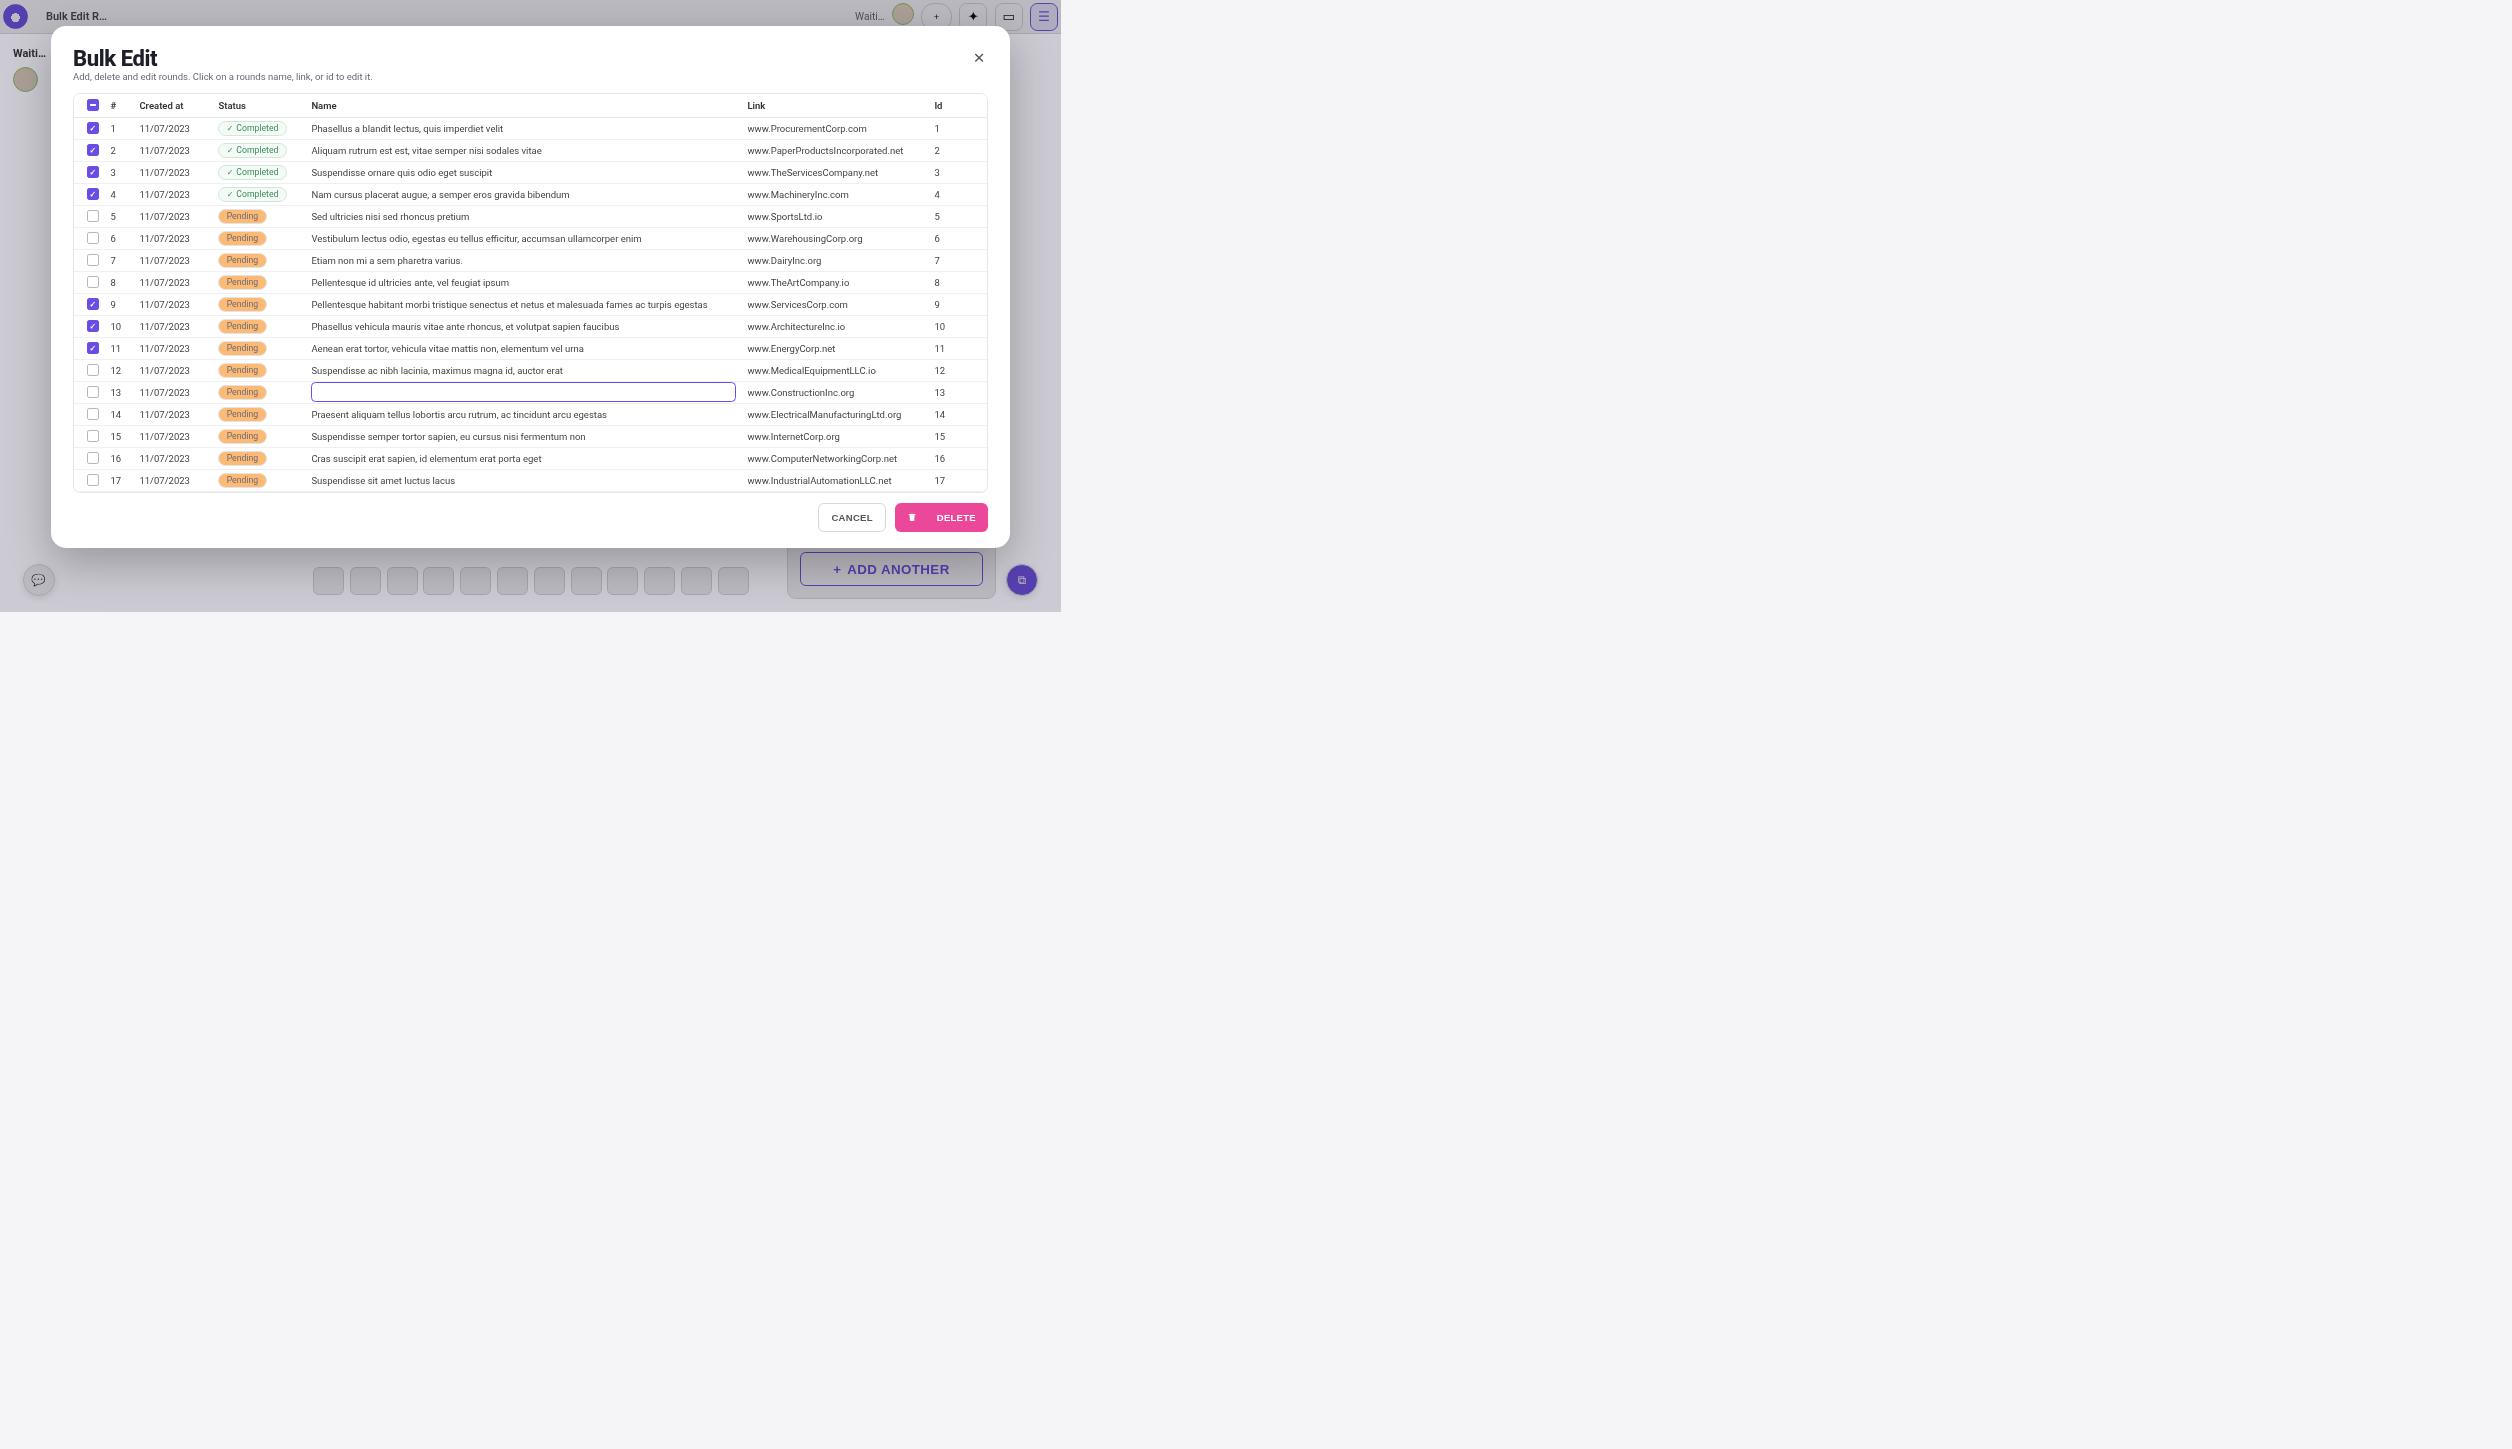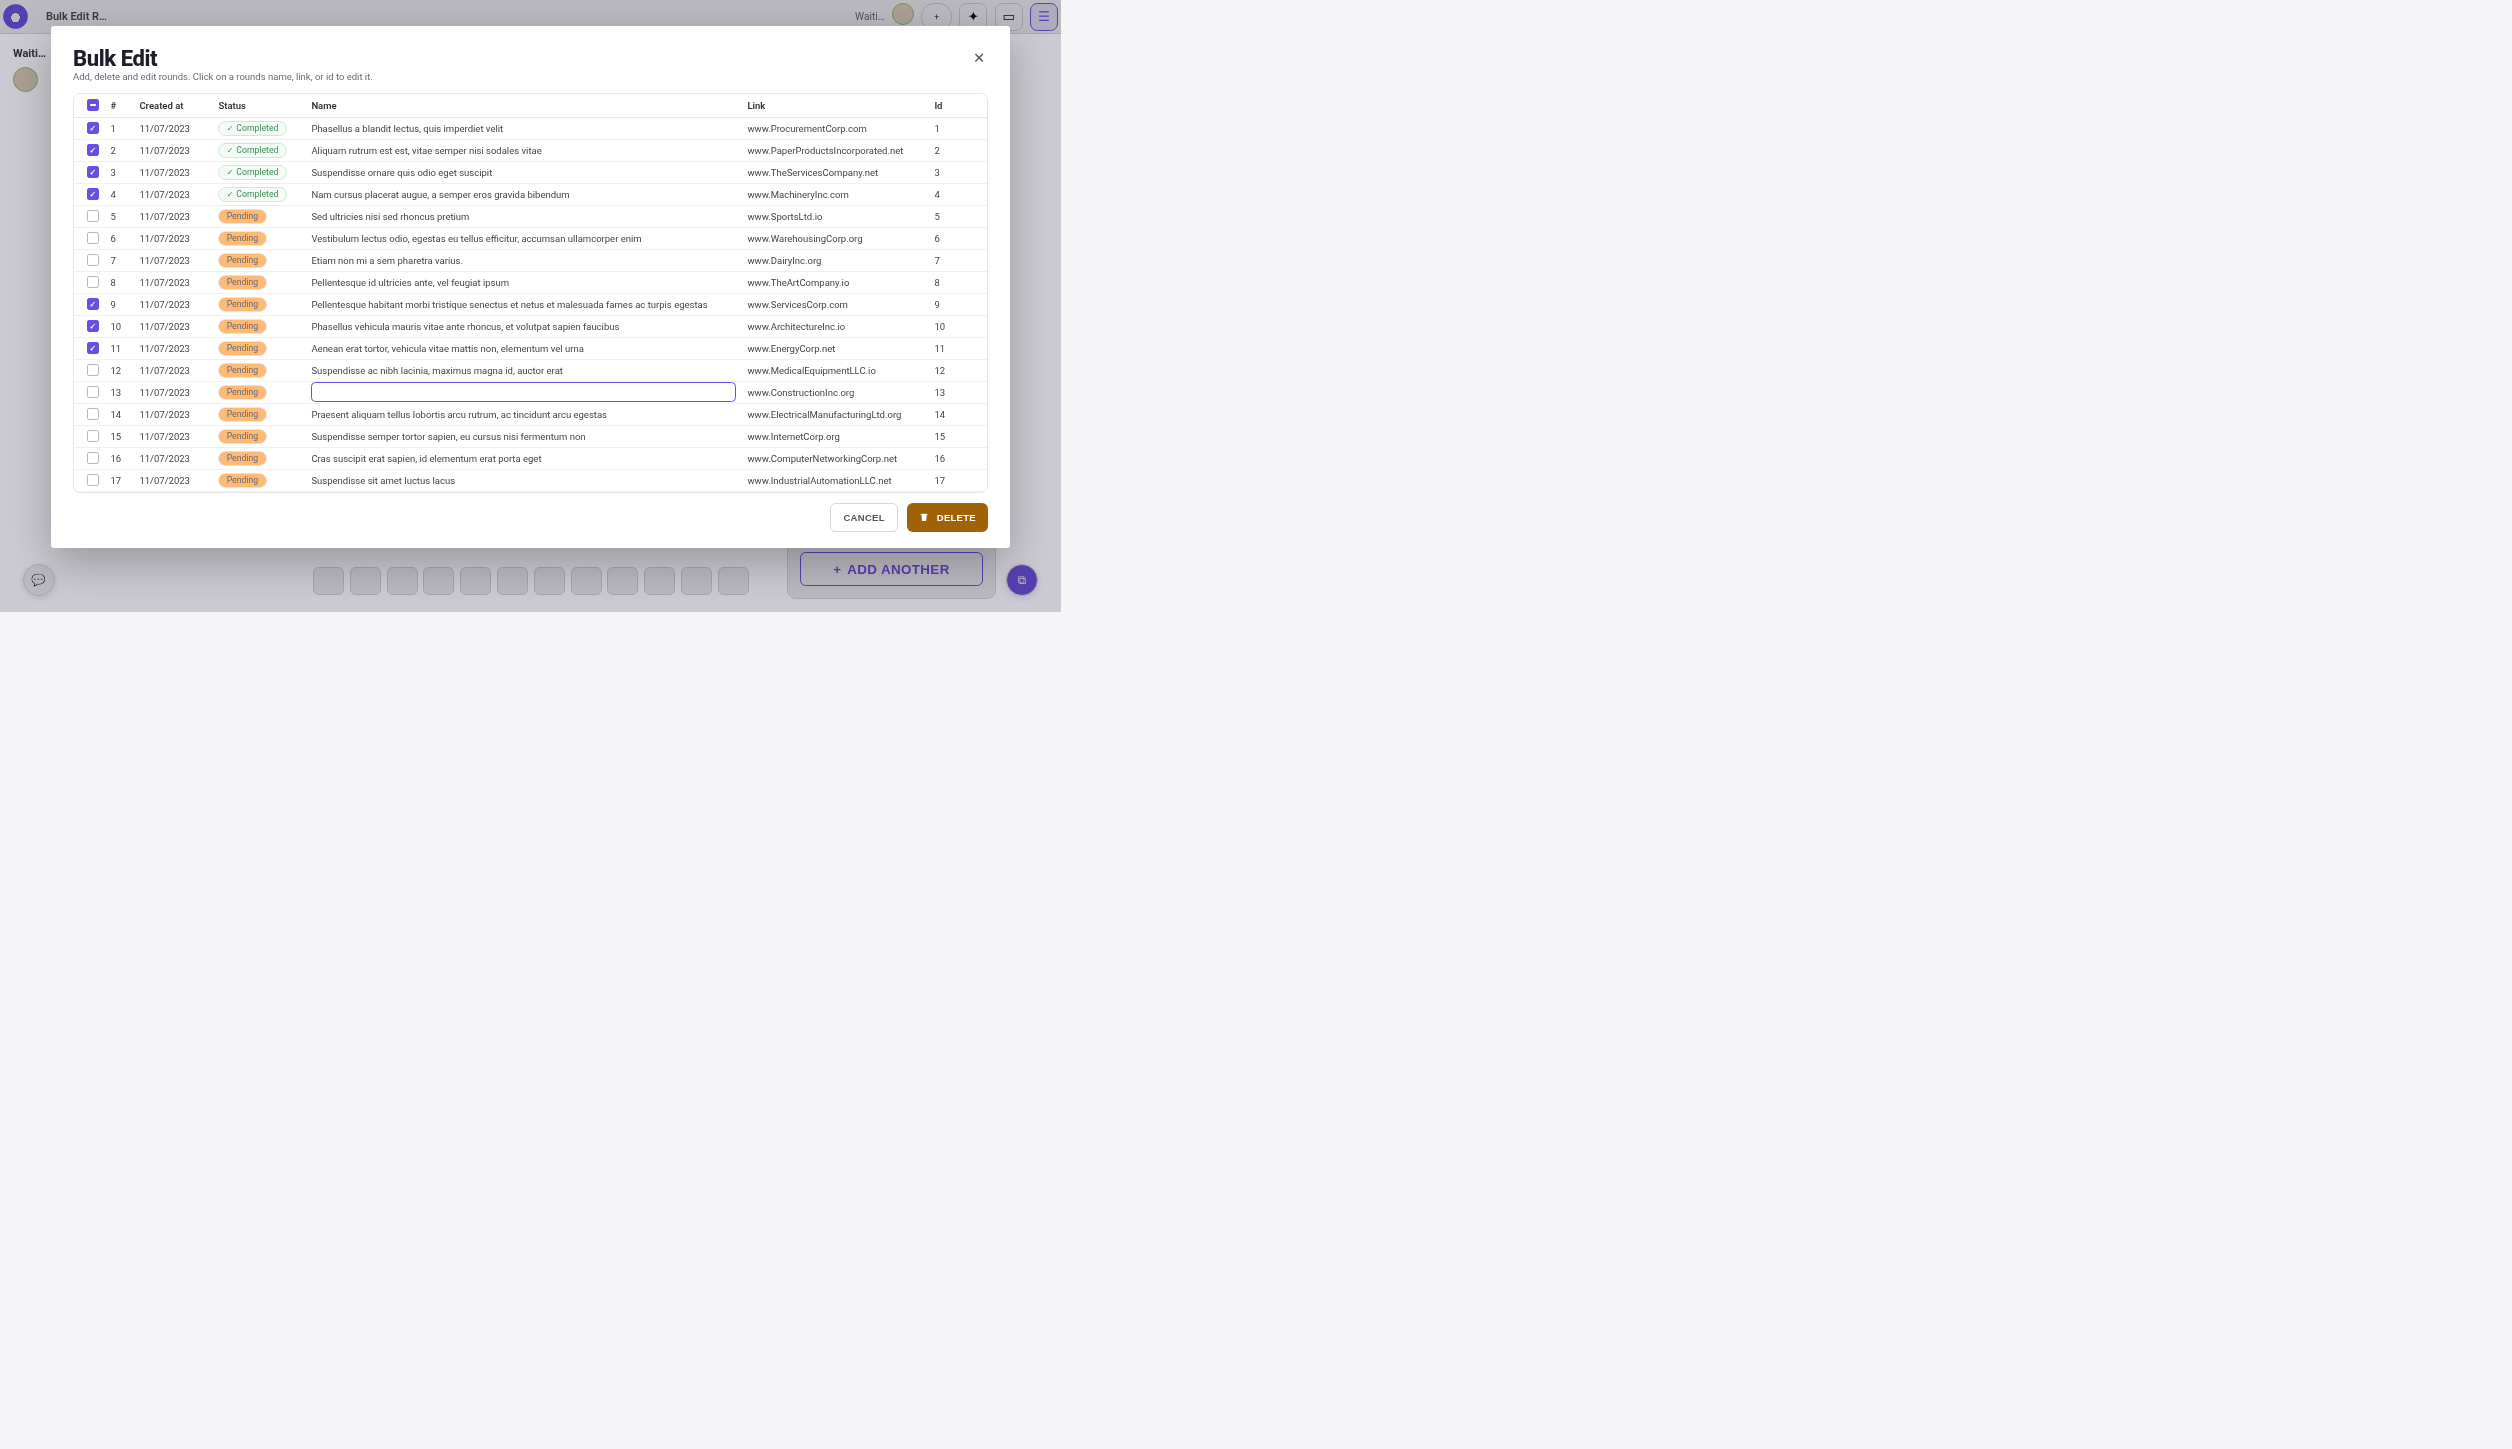--- a/index.html
+++ b/index.html
@@ -108,21 +108,21 @@
   position:absolute; inset:0;
   background:rgba(60,50,80,0.22);
   display:flex;
   align-items:flex-start;
   justify-content:center;
   padding-top:26px;
 }
 .modal {
   width: 959px;
   background:#fff;
-  border-radius:3px;
+  border-radius:15px;
   padding: 20.4px 22px 16px;
   box-shadow:0 14.6px 44px rgba(0,0,0,0.25);
   display:flex; flex-direction:column;
   max-height: 561px;
 }
 .modal-head { display:flex; justify-content:space-between; align-items:flex-start; margin-bottom:10.2px; }
 .modal-title { font-size:22px; font-weight:800; color:#1e1e2a; letter-spacing:-0.4px; }
 .modal-sub { font-size:9.5px; color:#6a6a78; margin-top:0; }
 .close-btn { border:none; background:none; font-size:14.6px; color:#555; cursor:pointer; padding:2.9px; }
 
@@ -213,21 +213,21 @@
 .btn {
   border-radius:5.8px;
   padding:8px 12px;
   font-weight:600;
   font-size:9.5px;
   letter-spacing:0.3px;
   border:none;
   cursor:pointer;
 }
 .btn-cancel { background:#fff; border:1.1px solid #d6d6e0; color:#555; }
-.btn-delete { background:#a16207; color:#fff; display:inline-flex;align-items:center;gap:8px; }
+.btn-delete { background:#ec4899; color:#fff; display:inline-flex;align-items:center;gap:20px; }
 .trash-icon { width:10.2px;height:10.2px; }
 .link-col { color:#444; }
 .cell-check { display:flex; align-items:center; }
 </style>
 </head>
 <body>
 
 <div class="bg-app">
   <div class="bg-topbar">
     <div class="logo-circle"></div>

